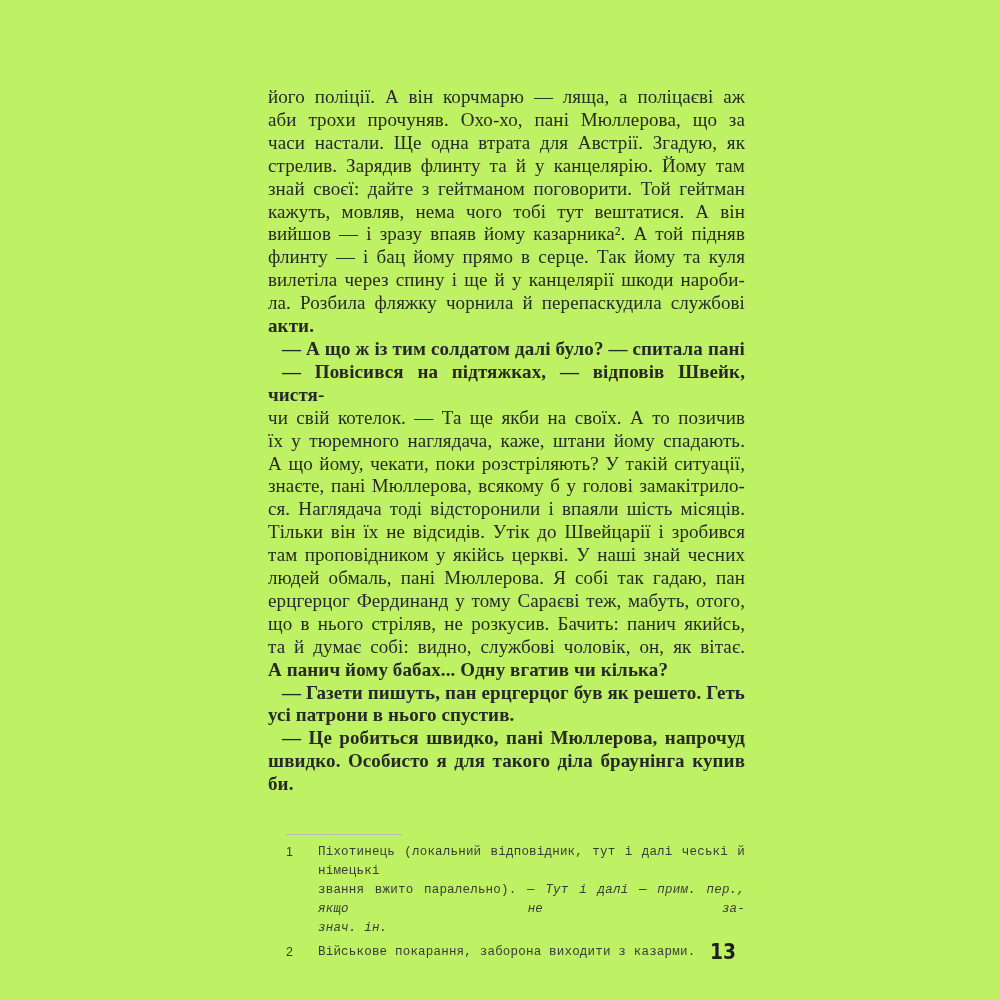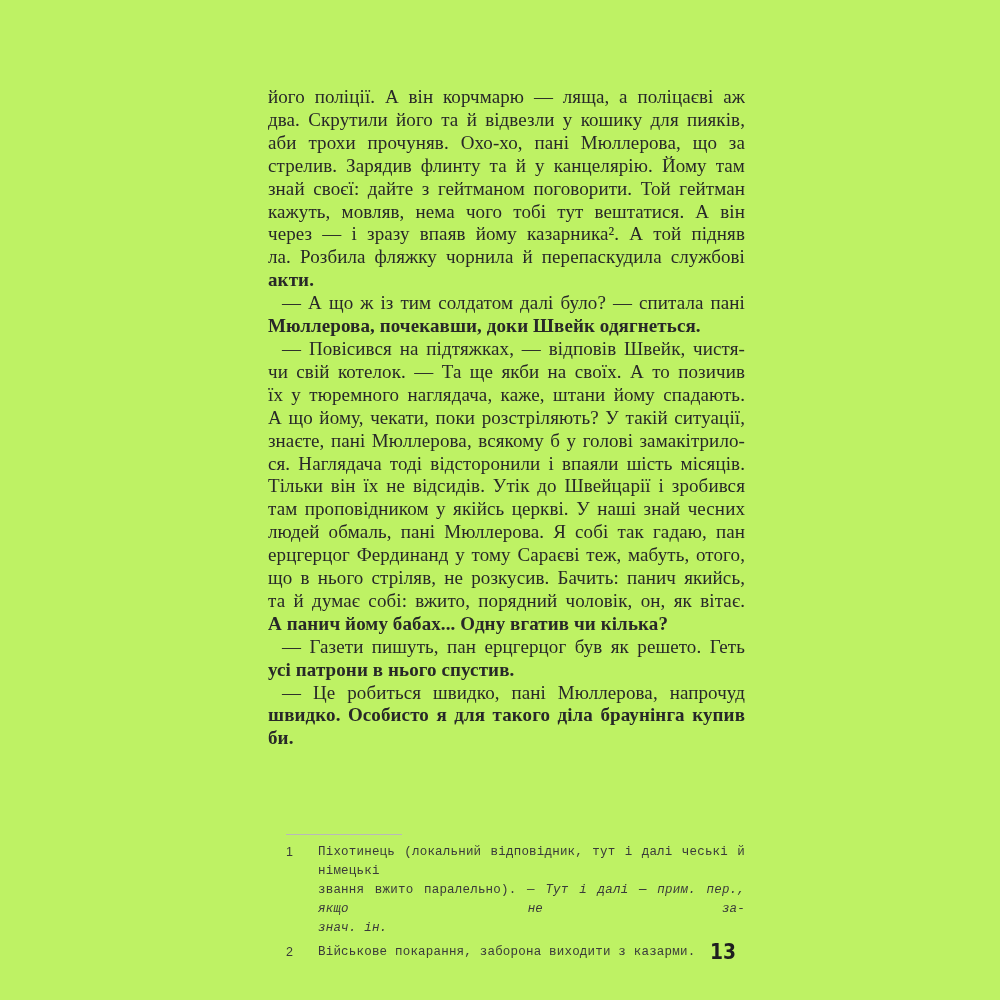--- a/index.html
+++ b/index.html
@@ -20,21 +20,21 @@
     line-height: 22.9px;
     color: #282828;
     letter-spacing: 0.1px;
   }
   .paragraph { margin: 0; }
   .line {
     text-align: justify;
     text-align-last: justify;
   }
   .line.last { text-align-last: left; font-weight: bold; }
-  .line.first-indent { text-indent: 14px; }
+  .line.first-indent { text-indent: 14px; font-weight: bold; }
   .footnotes {
     position: absolute;
     left: 286px;
     top: 834px;
     width: 459px;
     font-family: "Liberation Sans", sans-serif;
     font-size: 12.5px;
     line-height: 19px;
     color: #3a3a3a;
     letter-spacing: 0.2px;
@@ -64,46 +64,47 @@
     transform: scaleX(0.85);
   }
 </style>
 </head>
 <body>
 
 <div class="page">
   <div class="body-text">
       <div class="paragraph">
         <div class="line">його поліції. А він корчмарю — ляща, а поліцаєві аж</div>
-        <div class="line">два. Скрутили його та й відвезли у кошику для пияків,</div>
         <div class="line">аби трохи прочуняв. Охо-хо, пані Мюллерова, що за</div>
+        <div class="line">часи настали. Ще одна втрата для Австрії. Згадую, як</div>
         <div class="line">стрелив. Зарядив флинту та й у канцелярію. Йому там</div>
         <div class="line">знай своєї: дайте з гейтманом поговорити. Той гейтман</div>
         <div class="line">кажуть, мовляв, нема чого тобі тут вештатися. А він</div>
-        <div class="line">через — і зразу впаяв йому казарника². А той підняв</div>
+        <div class="line">вийшов — і зразу впаяв йому казарника². А той підняв</div>
+        <div class="line">флинту — і бац йому прямо в серце. Так йому та куля</div>
+        <div class="line">вилетіла через спину і ще й у канцелярії шкоди нароби-</div>
         <div class="line">ла. Розбила фляжку чорнила й перепаскудила службові</div>
         <div class="line last">акти.</div>
       </div>
       <div class="paragraph">
         <div class="line first-indent">— А що ж із тим солдатом далі було? — спитала пані</div>
-        <div class="line last">Мюллерова, почекавши, доки Швейк одягнеться.</div>
       </div>
       <div class="paragraph">
         <div class="line first-indent">— Повісився на підтяжках, — відповів Швейк, чистя-</div>
         <div class="line">чи свій котелок. — Та ще якби на своїх. А то позичив</div>
         <div class="line">їх у тюремного наглядача, каже, штани йому спадають.</div>
         <div class="line">А що йому, чекати, поки розстріляють? У такій ситуації,</div>
         <div class="line">знаєте, пані Мюллерова, всякому б у голові замакітрило-</div>
         <div class="line">ся. Наглядача тоді відсторонили і впаяли шість місяців.</div>
         <div class="line">Тільки він їх не відсидів. Утік до Швейцарії і зробився</div>
         <div class="line">там проповідником у якійсь церкві. У наші знай чесних</div>
         <div class="line">людей обмаль, пані Мюллерова. Я собі так гадаю, пан</div>
         <div class="line">ерцгерцог Фердинанд у тому Сараєві теж, мабуть, отого,</div>
         <div class="line">що в нього стріляв, не розкусив. Бачить: панич якийсь,</div>
-        <div class="line">та й думає собі: вжито, порядний чоловік, он, як вітає.</div>
+        <div class="line">та й думає собі: видно, службові чоловік, он, як вітає.</div>
         <div class="line last">А панич йому бабах... Одну вгатив чи кілька?</div>
       </div>
       <div class="paragraph">
         <div class="line first-indent">— Газети пишуть, пан ерцгерцог був як решето. Геть</div>
         <div class="line last">усі патрони в нього спустив.</div>
       </div>
       <div class="paragraph">
         <div class="line first-indent">— Це робиться швидко, пані Мюллерова, напрочуд</div>
         <div class="line last">швидко. Особисто я для такого діла браунінга купив би.</div>
       </div>

